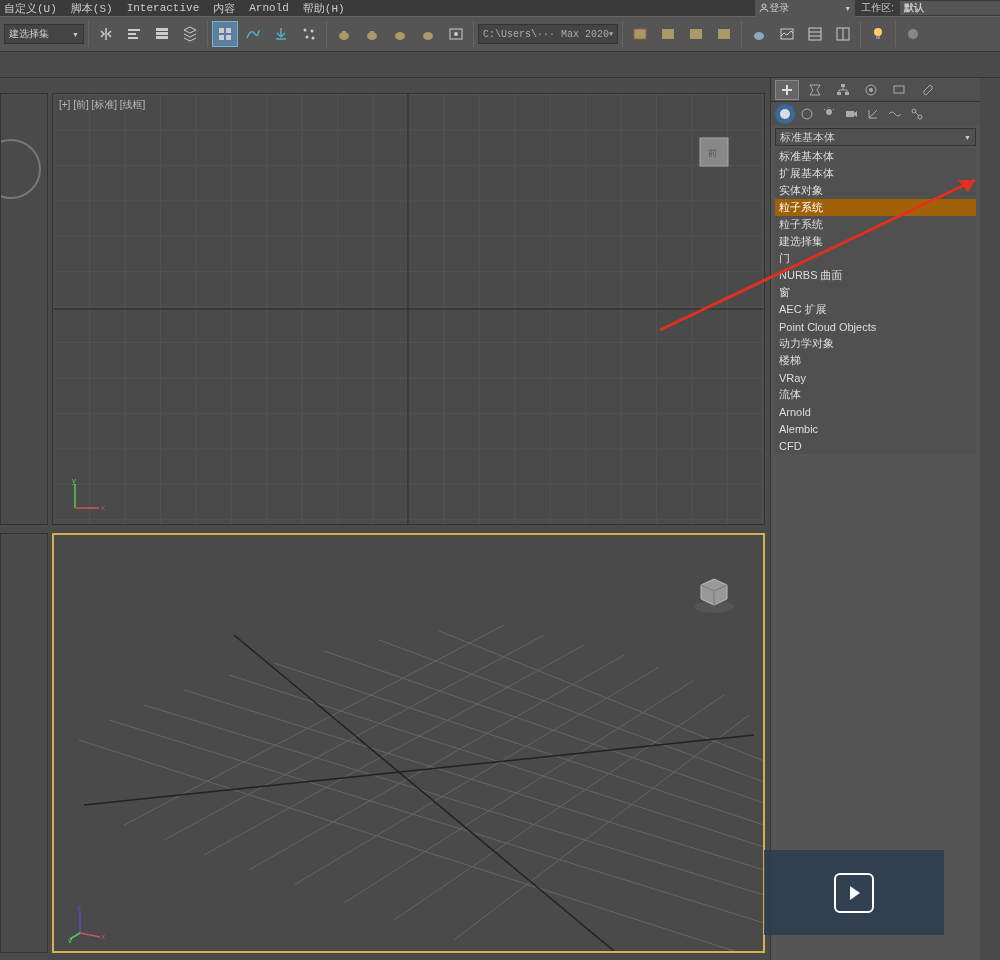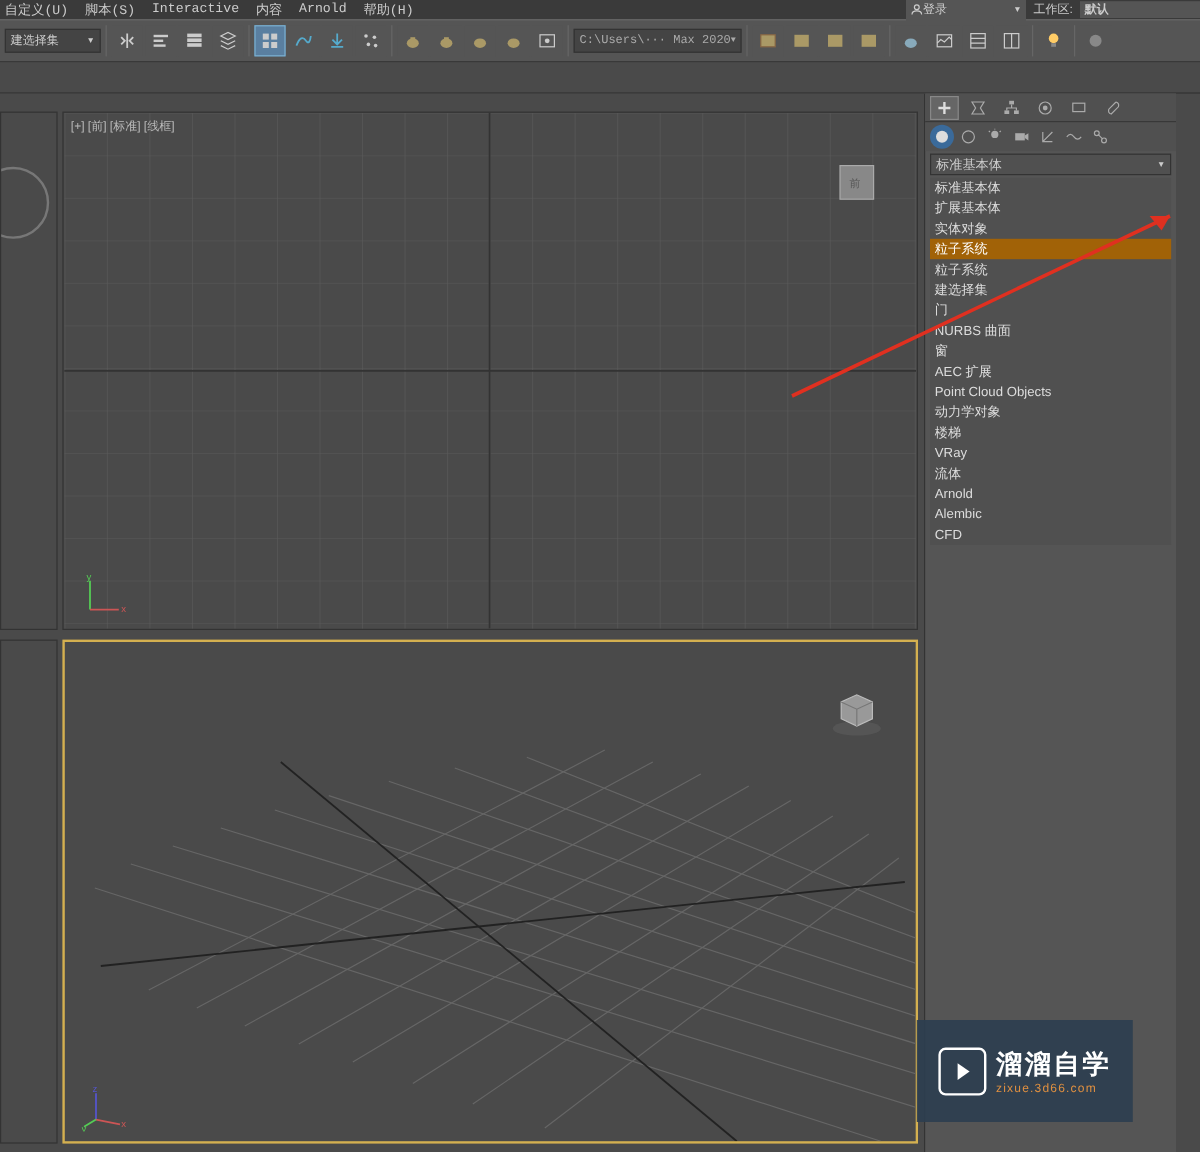--- a/index.html
+++ b/index.html
@@ -660,22 +660,18 @@
     <div class="panel-fill"></div>
   </div>
 </div>
 
 <div class="watermark">
   <div class="wm-logo">
     <svg width="22" height="22" viewBox="0 0 22 22">
         <path d="M7 4 L17 11 L7 18 Z" fill="#fff"></path>
       </svg>
   </div>
-  <div class="wm-text">
-    <div class="wm-title">溜溜自学</div>
-    <div class="wm-sub">zixue.3d66.com</div>
-  </div>
 </div>
 
 <svg class="red-arrow" width="1000" height="960" style="left:0;top:0">
   <line x1="660" y1="330" x2="975" y2="180" stroke="#e03020" stroke-width="3"></line>
   <path d="M975 180 L958 180 L968 192 Z" fill="#e03020"></path>
 </svg>
 
 </body></html>

